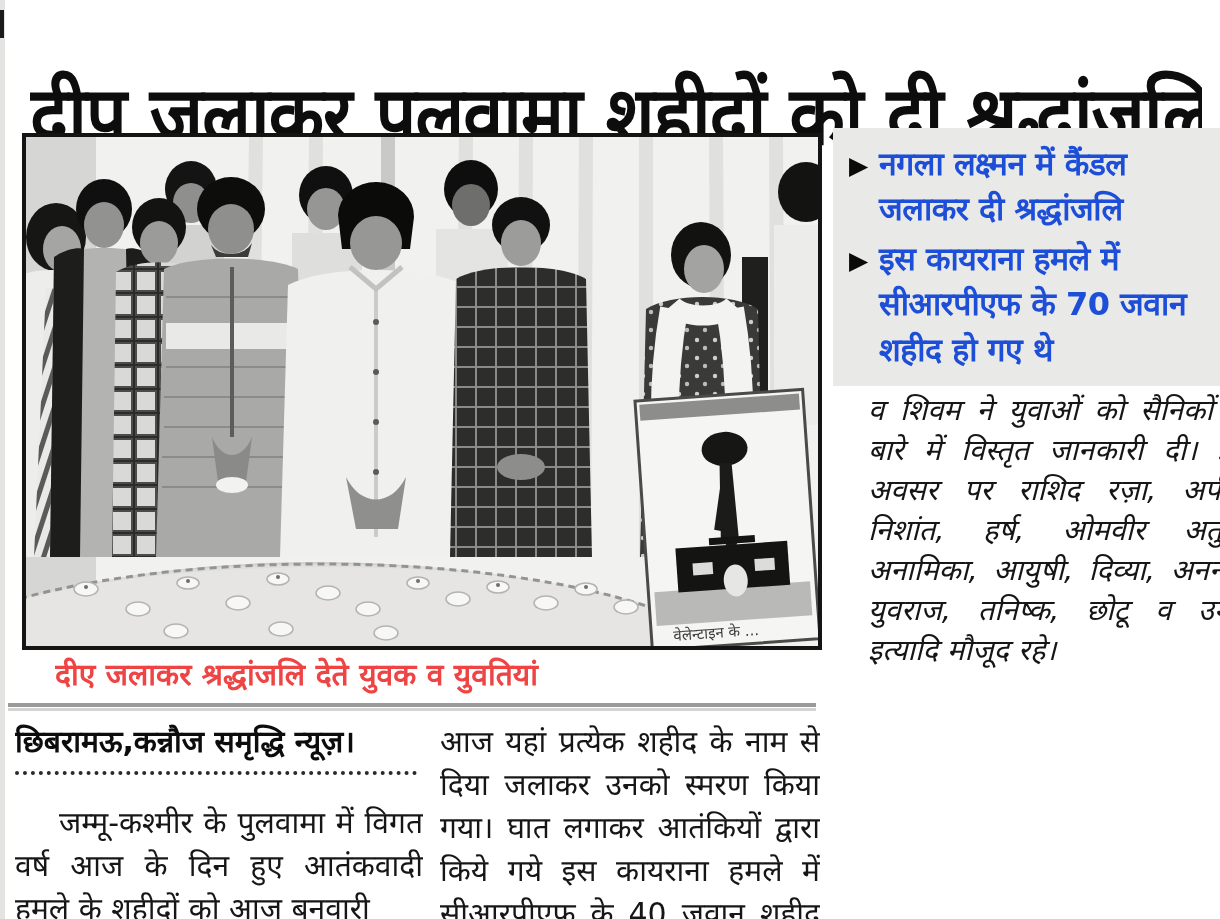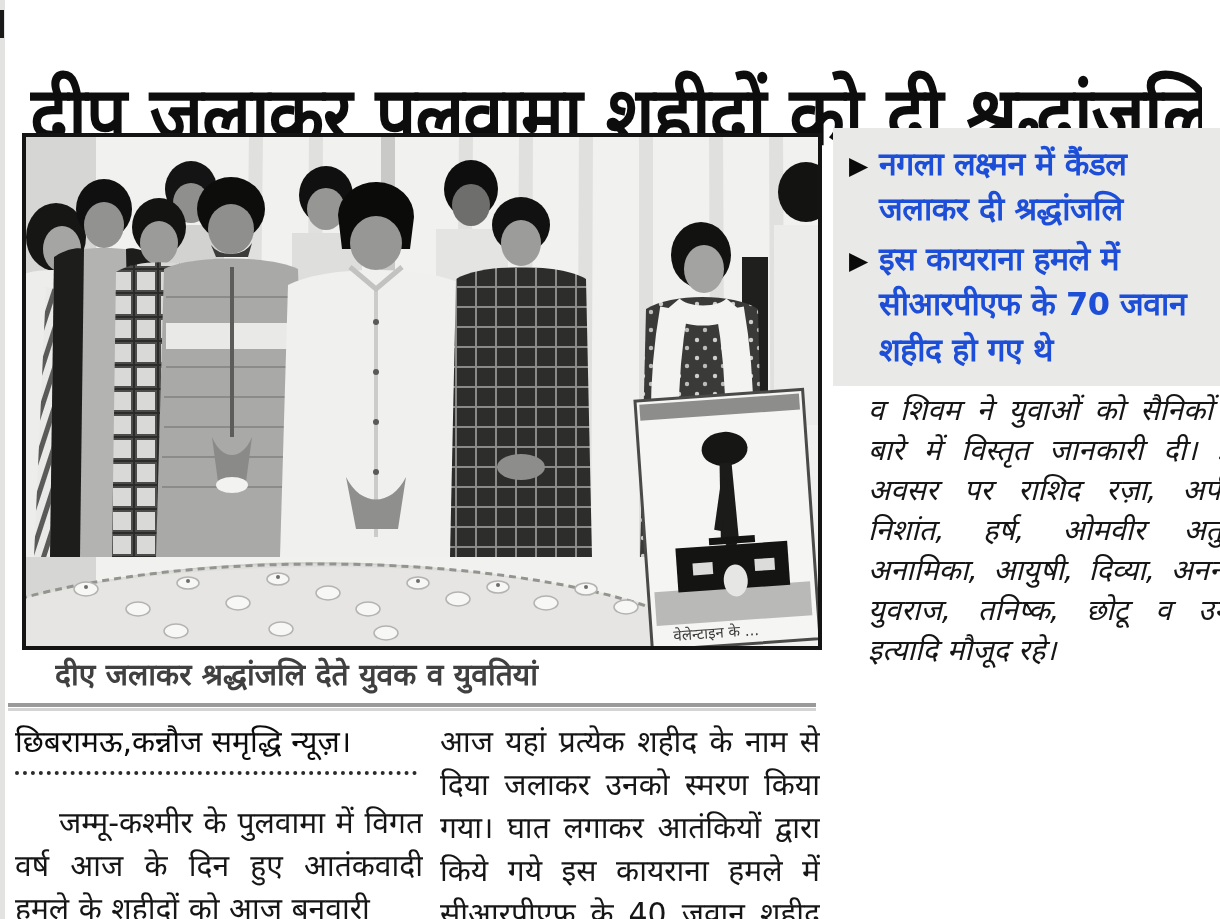--- a/index.html
+++ b/index.html
@@ -18,21 +18,21 @@
     text-align:justify;text-align-last:justify;letter-spacing:-1px;
     overflow:hidden;white-space:nowrap;
   }
   .photo{
     position:absolute;left:22px;top:133px;width:800px;height:517px;
     border:4px solid #141414;box-sizing:border-box;background:#efefed;
   }
   .photo svg{display:block;}
   .caption{
     position:absolute;left:55px;top:653px;width:740px;
-    font-size:30px;font-weight:600;color:#404040;white-space:nowrap;overflow:hidden;
+    font-size:30px;font-weight:600;color:#ef4444;white-space:nowrap;overflow:hidden;
   }
   .rule{position:absolute;left:8px;top:703px;width:808px;height:8px;}
   .rule .r1{height:4px;background:#9a9a9a;}
   .rule .r2{height:3px;background:#d4d4d4;margin-top:1px;}
   .highlight-box{
     position:absolute;left:833px;top:128px;width:387px;height:258px;
     background:#e9e9e7;box-sizing:border-box;padding:14px 14px 10px 16px;
   }
   .bullet-row{display:flex;align-items:flex-start;margin-bottom:4px;}
   .bullet-glyph{
@@ -40,21 +40,21 @@
   }
   .bullet-text{
     font-size:32px;font-weight:700;line-height:1.42;color:#1d4ed8;
     letter-spacing:-0.5px;
   }
   .col{position:absolute;text-align:justify;overflow:hidden;}
   .col p{margin:0;}
   .col-right{left:868px;top:390px;width:383px;height:529px;font-size:29px;line-height:40px;font-style:italic;}
   .col-right .p2{text-indent:42px;}
   .col-left{left:15px;top:720px;width:408px;height:199px;}
-  .byline{font-size:30px;font-weight:400;color:#0c0c0c;white-space:nowrap;overflow:hidden;}
+  .byline{font-size:30px;font-weight:700;color:#0c0c0c;white-space:nowrap;overflow:hidden;}
   .dotline{width:402px;height:0;border-bottom:4px dotted #2a2a2a;margin-top:10px;}
   .col-left .p1{margin-top:26px;font-size:30px;line-height:43px;text-indent:44px;text-align:justify;}
   .col-mid{left:440px;top:720px;width:380px;height:199px;font-size:30px;line-height:43px;}
   [data-interactable="false"]{cursor:default;}
 </style>
 </head>
 <body>
 
 <div class="edge-strip" data-interactable="false"></div>
 <div class="edge-mark" data-interactable="false"></div>

